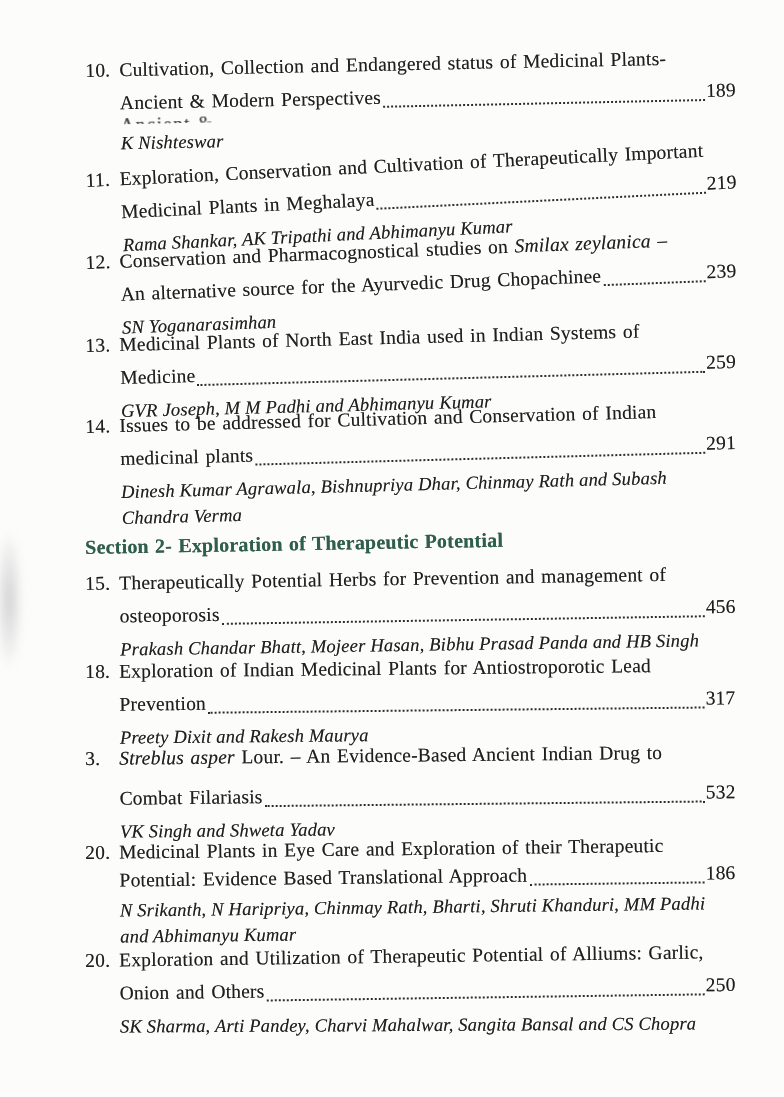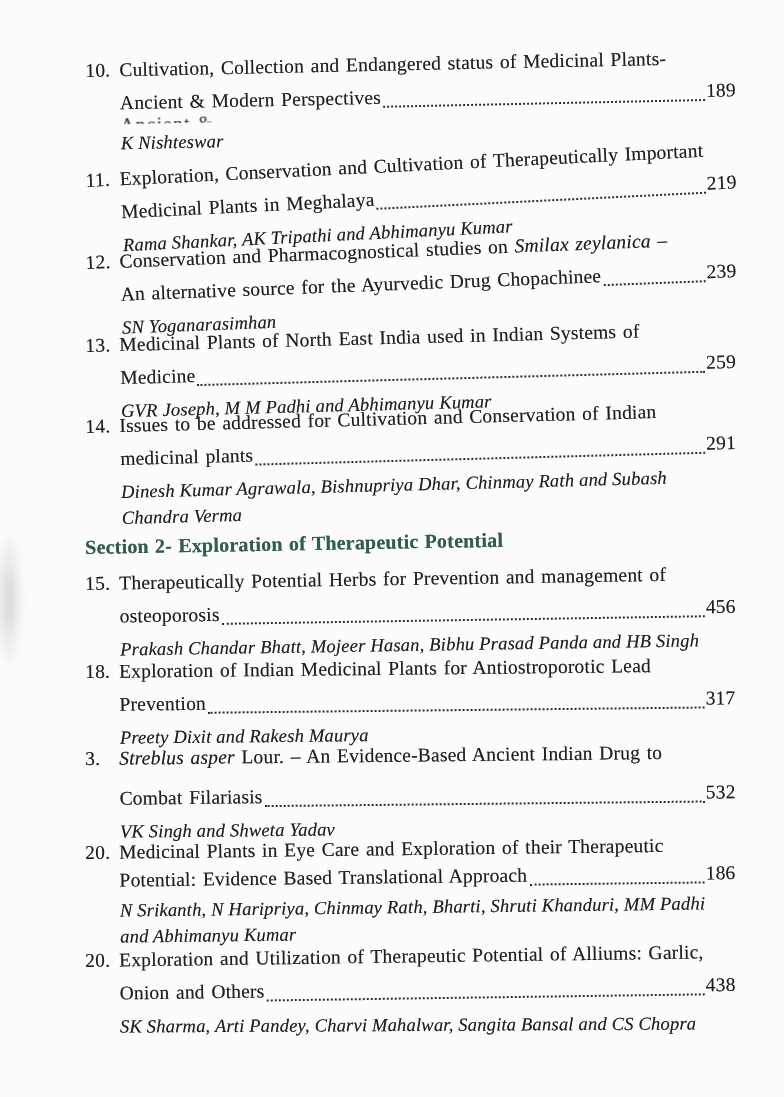--- a/index.html
+++ b/index.html
@@ -158,18 +158,18 @@
   </section>
 
   <section class="entry" style="top:946px;transform:rotate(-0.8deg);">
     <div class="l1">
       <span class="num">20.</span>
       <span class="t">Exploration and Utilization of Therapeutic Potential of Alliums: Garlic,</span>
     </div>
     <div class="l2">
       <span class="t">Onion and Others</span>
       <span class="leader"></span>
-      <span class="pg">438</span>
+      <span class="pg">250</span>
     </div>
     <div class="authors" style="transform:rotate(0.5deg);transform-origin:0 0;">SK Sharma, Arti Pandey, Charvi Mahalwar, Sangita Bansal and CS Chopra</div>
   </section>
 
 </main>
 
 </body></html>

